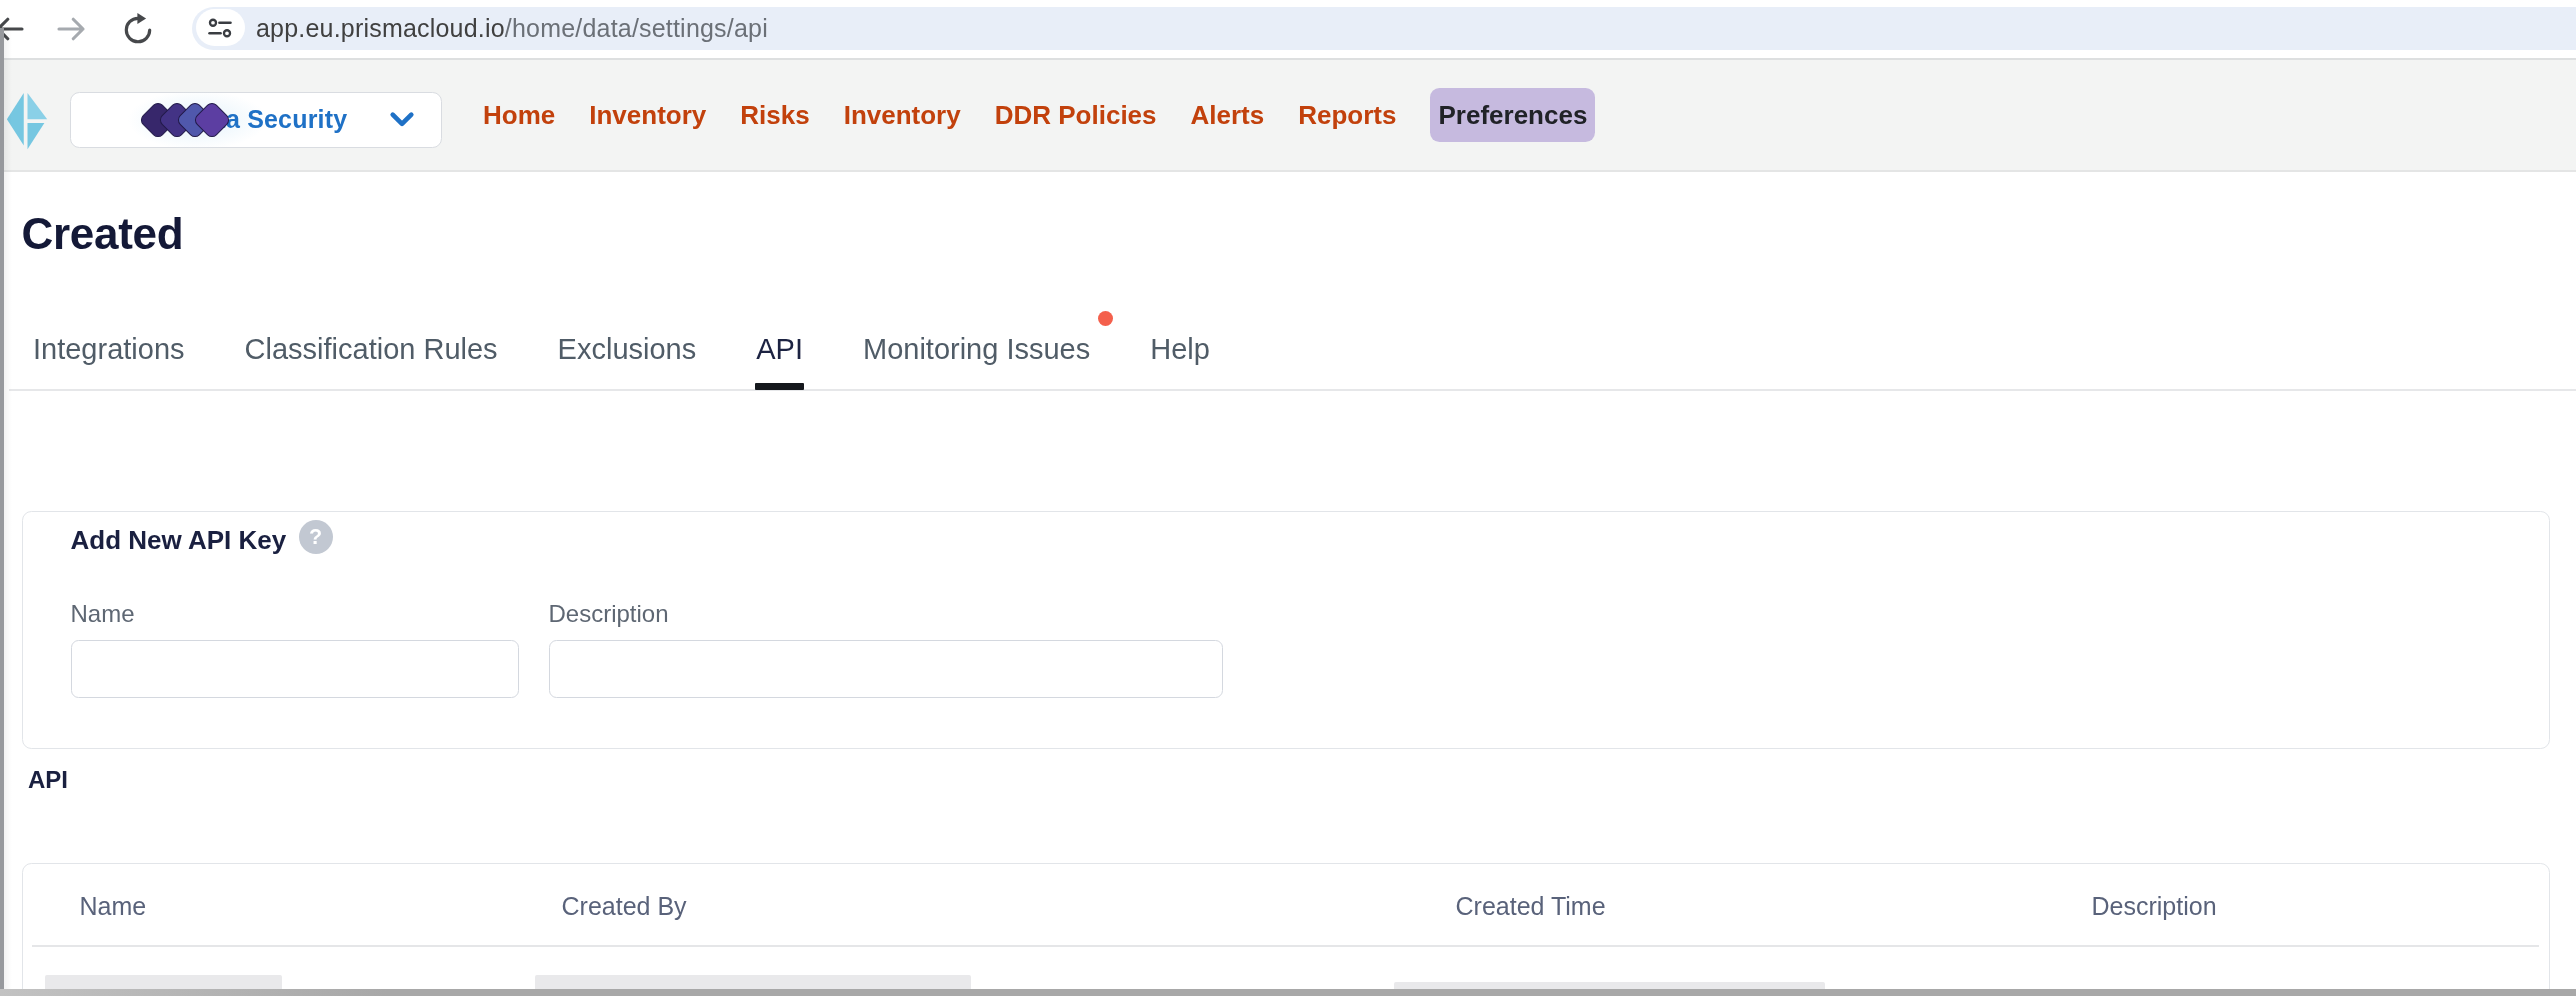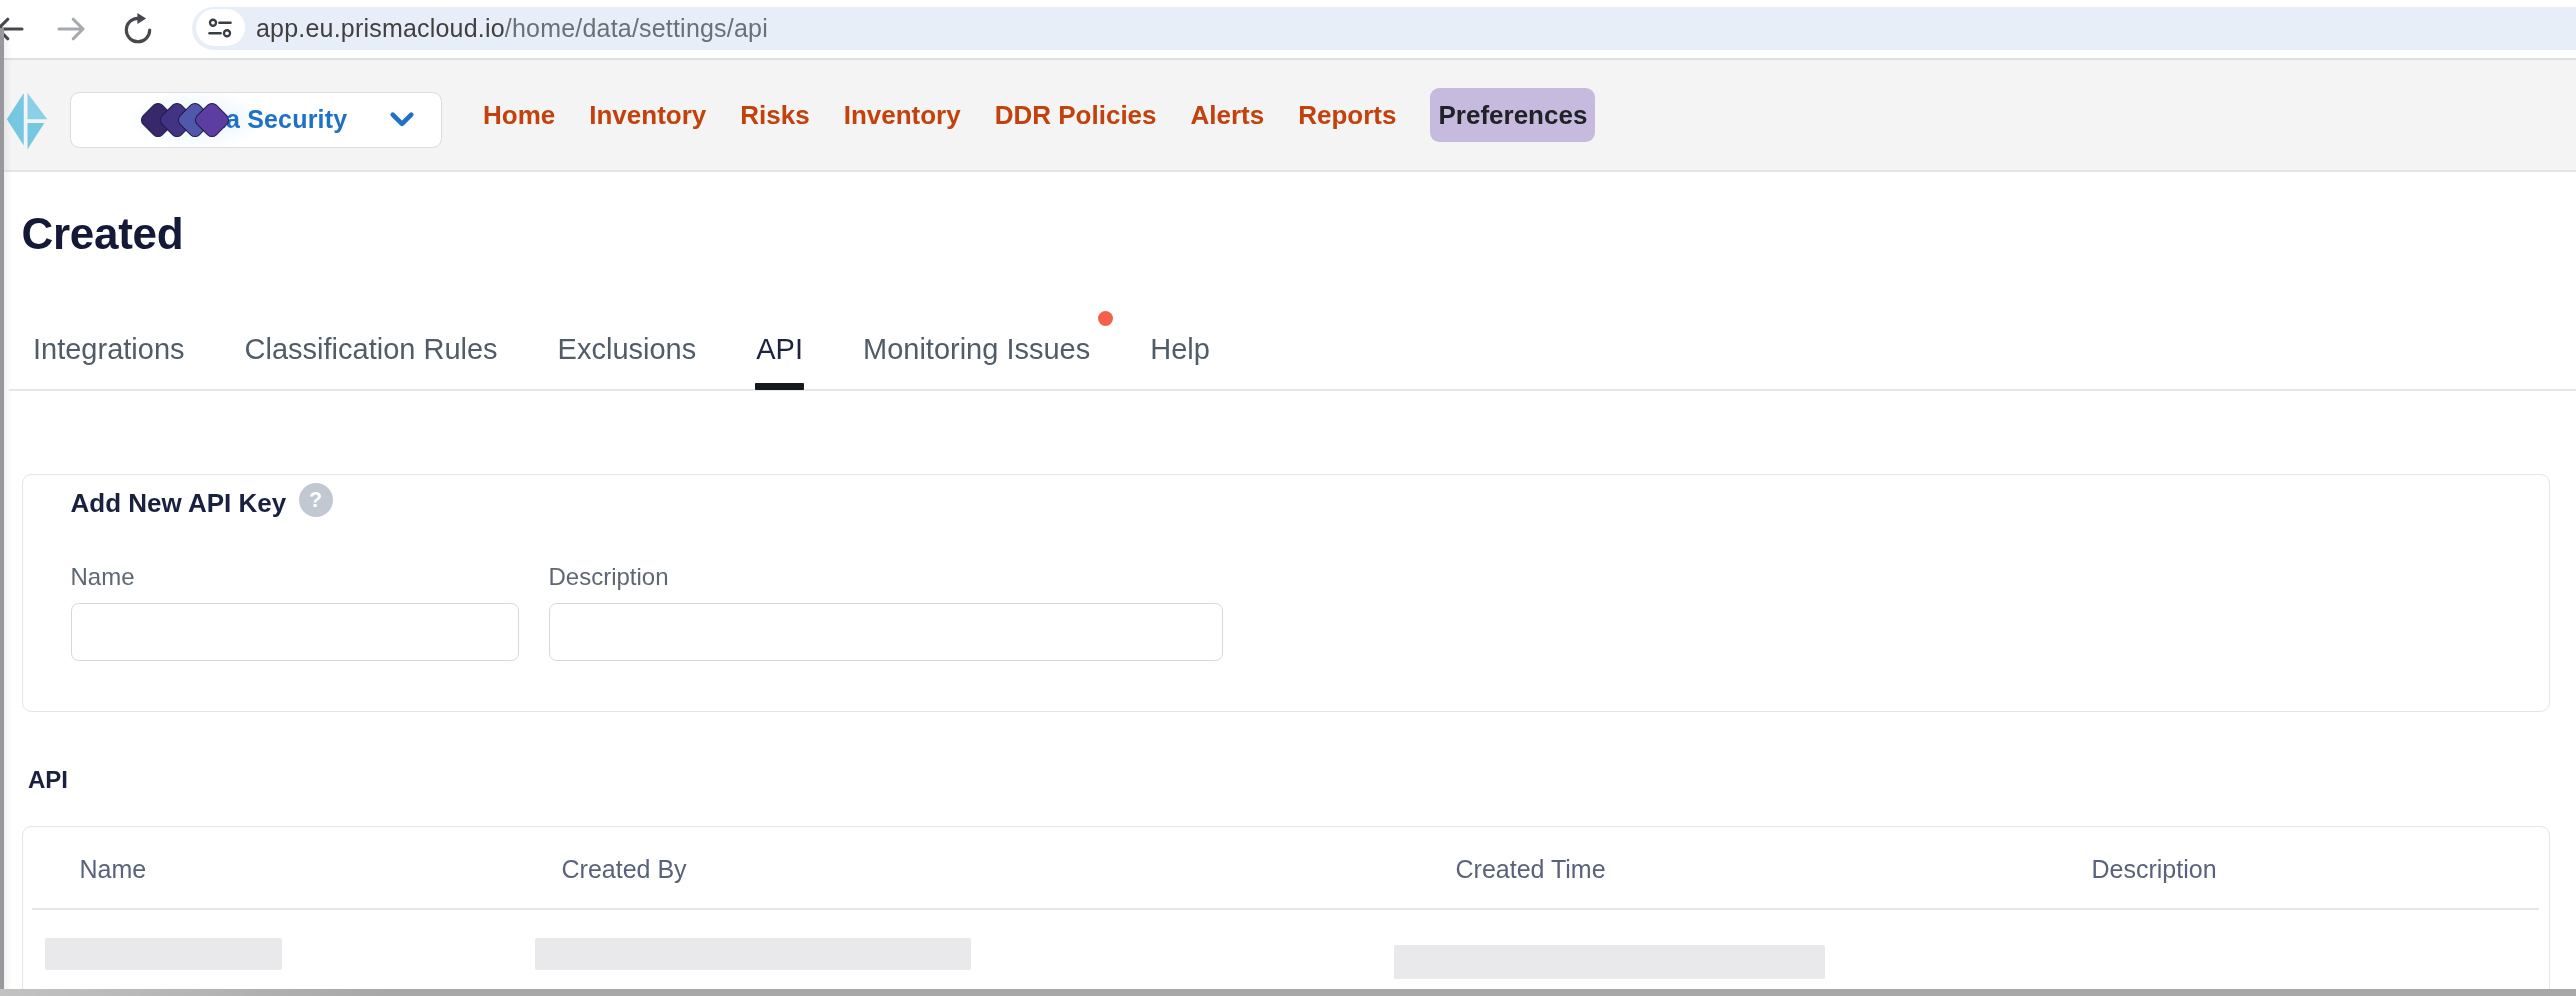--- a/index.html
+++ b/index.html
@@ -117,21 +117,21 @@
     background: #15181d; border-radius: 0.9px;
   }
   .notification-dot {
     position: absolute; top: 1.9px; right: -22.5px; width: 15px; height: 15px;
     border-radius: 50%; background: #f4604c;
   }
 
   
   .card {
     position: absolute; left: 21.5px; width: 2528px;
-    background: #ffffff; border: 1.9px solid #e2e5e9; border-radius: 9.4px;
+    background: #ffffff; border: 1.9px solid #e2e5e9; border-radius: 9.4px; margin-top: 37px;
   }
   .card-add-key { top: 474px; height: 238px; }
   .add-key-title {
     position: absolute; left: 48px; top: 13px;
     font-size: 26px; font-weight: 700; color: #1a2040;
   }
   .help-circle {
     position: absolute; left: 276px; top: 7.5px; width: 34px; height: 34px;
     border-radius: 50%; background: #c2c8d2; color: #ffffff;
     font-size: 21.5px; font-weight: 700; text-align: center; line-height: 34px;

